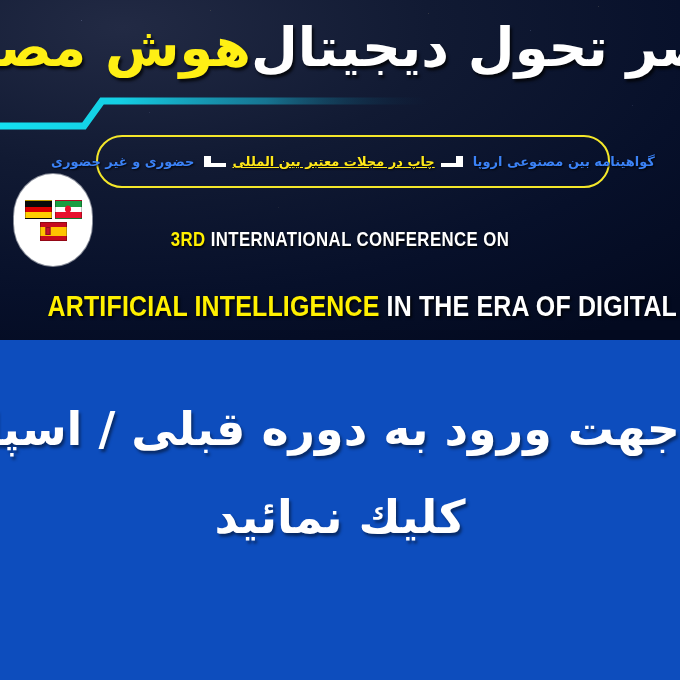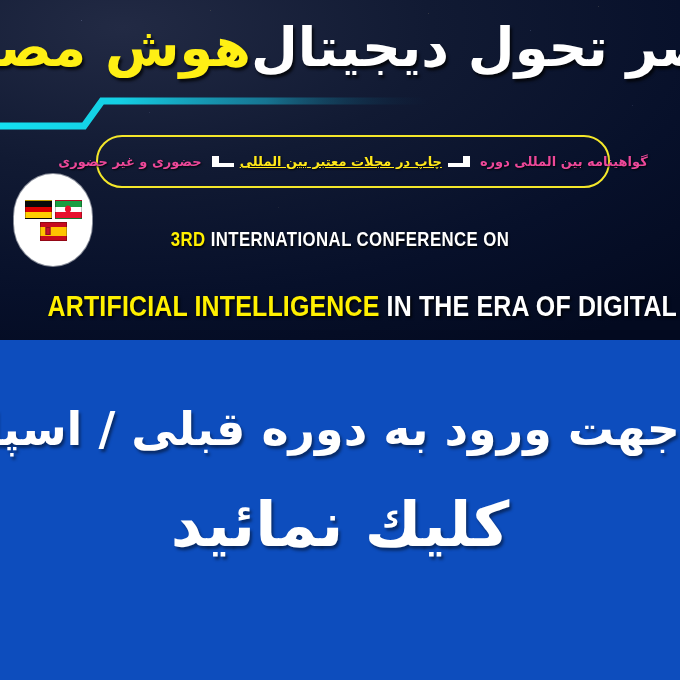--- a/index.html
+++ b/index.html
@@ -103,21 +103,21 @@
     direction: rtl;
     gap: 6px;
     white-space: nowrap;
   }
   .feature-item {
     font-size: 13px;
     font-weight: 700;
     line-height: 1;
     text-shadow: 1px 1px 2px rgba(0,0,0,.8);
   }
-  .feature-item.white  { color: #ec4899; }
+  .feature-item.white  { color: #3b82f6; }
   .feature-item.yellow { color: #ffe81a; text-decoration: underline; }
   .bullet-mark {
     display: inline-block;
     width: 26px;
     height: 13px;
     position: relative;
     flex: none;
   }
   .bullet-mark::before {
     content: "";
@@ -260,21 +260,21 @@
     line-height: 1;
     text-shadow: 2px 3px 3px rgba(0,0,0,.45);
     font-family: "DejaVu Sans", "Liberation Sans", sans-serif;
   }
   .cta-line-1 {
     margin-top: 66px;
     font-size: 46px;
   }
   .cta-line-2 {
     margin-top: 42px;
-    font-size: 62px;
+    font-size: 46px;
   }
 </style>
 </head>
 <body>
 
 <div id="banner">
 
   <div class="top-panel">
     <div class="speckle"></div>
   </div>
@@ -292,21 +292,21 @@
         <stop offset="28%" stop-color="#14cfe4" stop-opacity="1"></stop>
         <stop offset="62%" stop-color="#1795b4" stop-opacity=".72"></stop>
         <stop offset="100%" stop-color="#0b2a46" stop-opacity="0"></stop>
       </linearGradient>
     </defs>
     <path d="M0,34 L84,34 L102,9 L430,9" fill="none" stroke="url(#cyanFade)" stroke-width="7" stroke-linecap="butt" stroke-linejoin="miter"></path>
   </svg>
 
   <div class="feature-box">
     <div class="feature-row">
-      <span class="feature-item white">گواهینامه بین المللی دوره</span>
+      <span class="feature-item white">گواهینامه بین مصنوعی اروپا</span>
       <span class="bullet-mark"></span>
       <span class="feature-item yellow">چاپ در مجلات معتبر بین المللی</span>
       <span class="bullet-mark flip"></span>
       <span class="feature-item white">حضوری و غیر حضوری</span>
     </div>
   </div>
 
   <div class="flags-badge">
     <div class="flags-row">
       <span class="flag flag-ir"></span>

